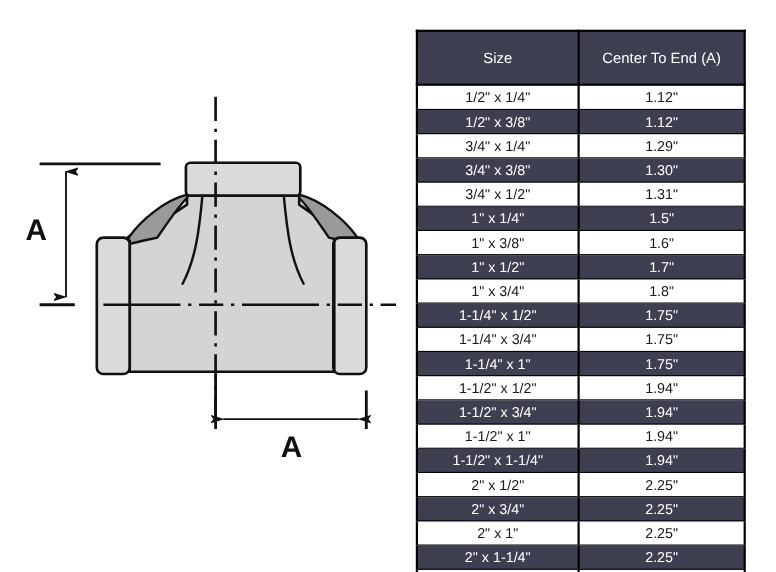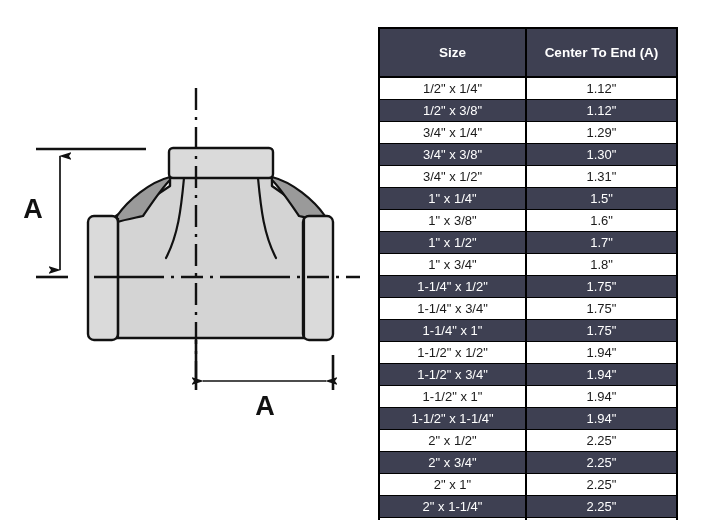--- a/index.html
+++ b/index.html
@@ -40,21 +40,21 @@
     border-collapse: collapse;
     width: 298px;
     table-layout: fixed;
   }
   table.spec-table col.c-size   { width: 147px; }
   table.spec-table col.c-value  { width: 151px; }
 
   table.spec-table th {
     background: #3e4052;
     color: #ffffff;
-    font-weight: bold;
+    font-weight: normal;
     font-size: 13.5px;
     height: 47px;
     text-align: center;
     border: 2px solid #000000;
     padding: 0 4px;
   }
   table.spec-table td {
     font-size: 13px;
     height: 21px;
     text-align: center;

